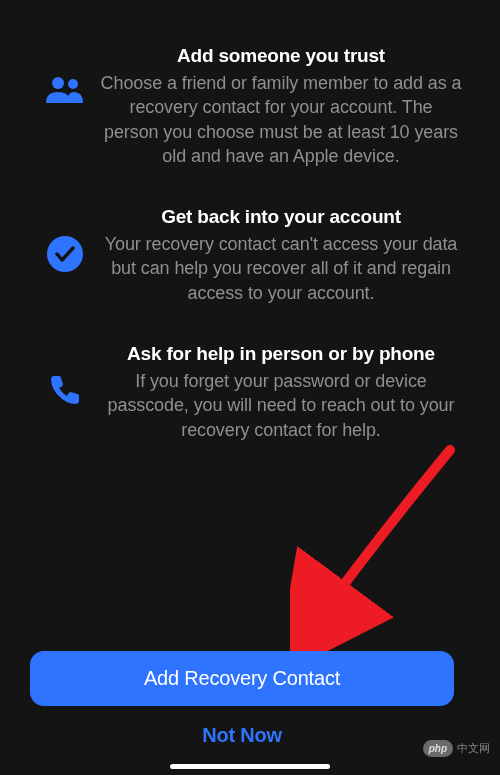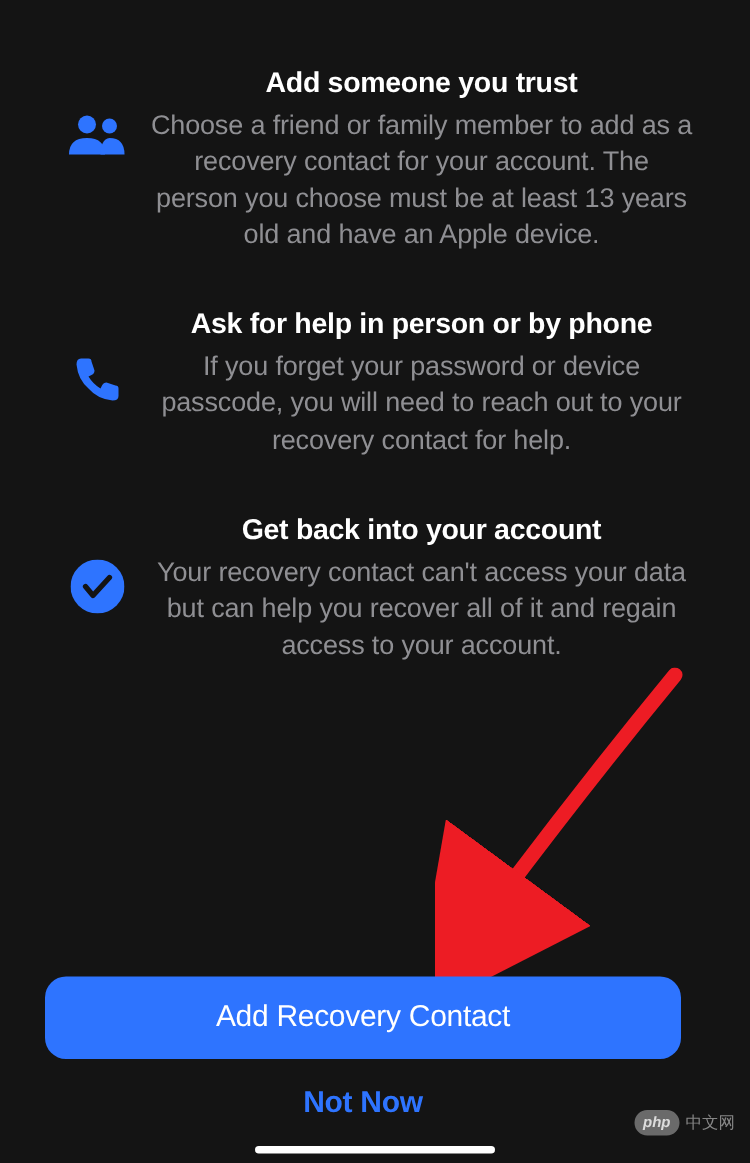--- a/index.html
+++ b/index.html
@@ -128,46 +128,46 @@
     <div class="icon-col">
       <svg width="40" height="30" viewBox="0 0 40 30">
         <circle cx="13" cy="8" r="6" fill="#2e74ff"></circle>
         <path d="M 1 28 Q 1 17 13 17 Q 25 17 25 28 Z" fill="#2e74ff"></path>
         <circle cx="28" cy="9" r="5" fill="#2e74ff"></circle>
         <path d="M 22 28 Q 22 18 28 17 Q 38 17 38 28 Z" fill="#2e74ff"></path>
       </svg>
     </div>
     <div class="text-col">
       <div class="row-title">Add someone you trust</div>
-      <div class="row-desc">Choose a friend or family member to add as a recovery contact for your account. The person you choose must be at least 13 years old and have an Apple device.</div>
-    </div>
-  </div>
-
-  <div class="info-row">
-    <div class="icon-col">
-      <svg width="34" height="34" viewBox="0 0 34 34">
-        <path d="M 6 3 Q 3 3 3 7 Q 4 17 11 23 Q 17 30 27 31 Q 31 31 31 28 L 31 23 Q 31 21 29 21 L 23 19 Q 21 19 20 21 L 19 23 Q 14 20 11 15 L 13 14 Q 15 13 15 11 L 13 5 Q 13 3 11 3 Z" fill="#2e74ff"></path>
-      </svg>
-    </div>
-    <div class="text-col">
-      <div class="row-title">Ask for help in person or by phone</div>
-      <div class="row-desc">If you forget your password or device passcode, you will need to reach out to your recovery contact for help.</div>
+      <div class="row-desc">Choose a friend or family member to add as a recovery contact for your account. The person you choose must be at least 10 years old and have an Apple device.</div>
     </div>
   </div>
 
   <div class="info-row">
     <div class="icon-col">
       <svg width="36" height="36" viewBox="0 0 36 36">
         <circle cx="18" cy="18" r="18" fill="#2e74ff"></circle>
         <path d="M 10 18 L 15 24 L 26 12" stroke="#141414" stroke-width="3.5" fill="none" stroke-linecap="round" stroke-linejoin="round"></path>
       </svg>
     </div>
     <div class="text-col">
       <div class="row-title">Get back into your account</div>
       <div class="row-desc">Your recovery contact can't access your data but can help you recover all of it and regain access to your account.</div>
+    </div>
+  </div>
+
+  <div class="info-row">
+    <div class="icon-col">
+      <svg width="34" height="34" viewBox="0 0 34 34">
+        <path d="M 6 3 Q 3 3 3 7 Q 4 17 11 23 Q 17 30 27 31 Q 31 31 31 28 L 31 23 Q 31 21 29 21 L 23 19 Q 21 19 20 21 L 19 23 Q 14 20 11 15 L 13 14 Q 15 13 15 11 L 13 5 Q 13 3 11 3 Z" fill="#2e74ff"></path>
+      </svg>
+    </div>
+    <div class="text-col">
+      <div class="row-title">Ask for help in person or by phone</div>
+      <div class="row-desc">If you forget your password or device passcode, you will need to reach out to your recovery contact for help.</div>
     </div>
   </div>
 
 </div>
 
 <div class="arrow-annotation">
   <svg width="180" height="210" viewBox="0 0 180 210">
     <defs>
       <marker id="arrowhead" markerWidth="12" markerHeight="12" refX="6" refY="6" orient="auto">
         <path d="M 0 0 L 12 6 L 0 12 Z" fill="#ed1c24"></path>

